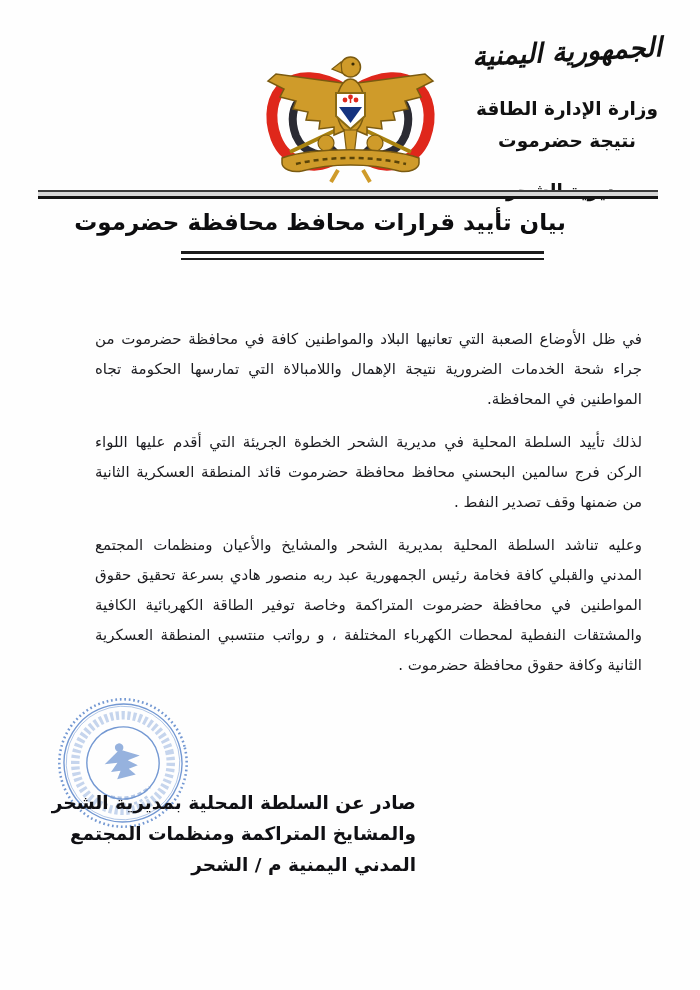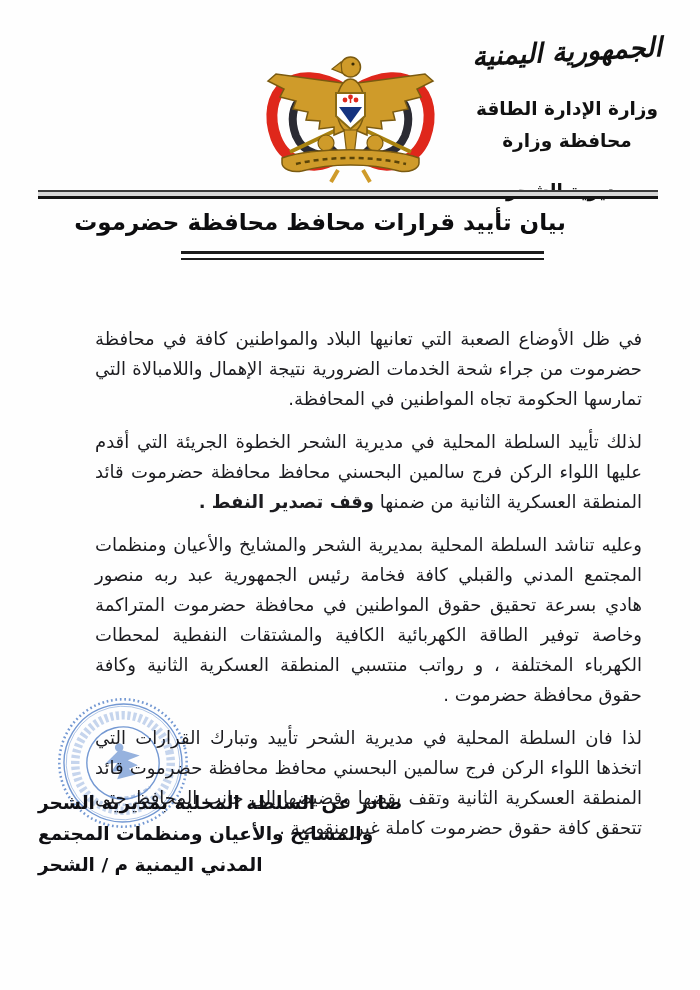--- a/index.html
+++ b/index.html
@@ -38,34 +38,34 @@
     font-size:23px;font-weight:bold;color:#0d0d0f;
   }
   .title-underline{
     position:absolute;top:251px;left:181px;width:363px;height:4px;
     border-top:3px solid #1b1b1b;border-bottom:2px solid #1b1b1b;
   }
   
   .body{
     position:absolute;top:324px;left:60px;right:58px;
     direction:rtl;text-align:justify;
-    font-size:18px;line-height:30px;color:var(--ink);margin-left:35px;
+    font-size:15px;line-height:30px;color:var(--ink);margin-left:35px;
   }
   .body p{margin:0 0 13px 0;}
-  .body .bold{font-weight:bold;}
+  .body .bold{font-weight:normal;}
   
   .stamp{
     position:absolute;left:54px;top:694px;width:138px;height:138px;
     transform:rotate(-14deg);
     opacity:.85;mix-blend-mode:multiply;
   }
   
   .signature{
     position:absolute;top:787px;left:38px;width:378px;
-    direction:rtl;text-align:left;
+    direction:rtl;text-align:right;
     font-weight:bold;font-size:18.5px;line-height:31px;color:#101014;
   }
 </style>
 </head>
 <body>
 
 <div class="page">
 
   <div class="meta">
     
@@ -107,51 +107,50 @@
     <circle cx="98" cy="50" r="2.4" fill="var(--red)"></circle>
 
     <path d="M24 108 C 55 97 130 97 161 108 L161 113 C 161 119 151 123 141 121 C 112 113 73 113 44 121 C 34 123 24 119 24 113 Z" fill="var(--gold)" stroke="var(--gold-dark)" stroke-width="1.5"></path>
     <path d="M38 114 C 70 106 115 106 148 114" stroke="#5a4408" stroke-width="2.5" fill="none" stroke-dasharray="5 4"></path>
     <path d="M80 120 l-7 12 M105 120 l7 12" stroke="var(--gold)" stroke-width="4" fill="none"></path>
   </svg>
 
   <div class="org">
     <div class="org-line org-country">الجمهورية اليمنية</div>
     <div class="org-line org-ministry">وزارة الإدارة الطاقة</div>
-    <div class="org-line org-governorate">محافظة وزارة</div>
+    <div class="org-line org-governorate">نتيجة حضرموت</div>
     <div class="org-line org-directorate">مديرية الشحر</div>
   </div>
 
   <div class="hrule"></div>
 
   <h1 class="doc-title">بيان تأييد قرارات محافظ محافظة حضرموت</h1>
   <div class="title-underline"></div>
 
   <main class="body">
     <p>في ظل الأوضاع الصعبة التي تعانيها البلاد والمواطنين كافة في محافظة حضرموت من جراء شحة الخدمات الضرورية نتيجة الإهمال واللامبالاة التي تمارسها الحكومة تجاه المواطنين في المحافظة.</p>
     <p><span>لذلك تأييد السلطة المحلية في مديرية الشحر الخطوة الجريئة التي أقدم عليها اللواء الركن فرج سالمين البحسني محافظ محافظة حضرموت قائد المنطقة العسكرية الثانية من ضمنها </span><span class="bold">وقف تصدير النفط .</span></p>
     <p>وعليه تناشد السلطة المحلية بمديرية الشحر والمشايخ والأعيان ومنظمات المجتمع المدني والقبلي كافة فخامة رئيس الجمهورية عبد ربه منصور هادي بسرعة تحقيق حقوق المواطنين في محافظة حضرموت المتراكمة وخاصة توفير الطاقة الكهربائية الكافية والمشتقات النفطية لمحطات الكهرباء المختلفة ، و رواتب منتسبي المنطقة العسكرية الثانية وكافة حقوق محافظة حضرموت .</p>
-    <p>لذا فان السلطة المحلية في مديرية الشحر تأييد وتبارك القرارات التي اتخذها اللواء الركن فرج سالمين البحسني محافظ محافظة حضرموت قائد المنطقة العسكرية الثانية وتقف بقضها وقضيضها إلى جانب المحافظ حتى تتحقق كافة حقوق حضرموت كاملة غير منقوصة .</p>
   </main>
 
   <svg class="stamp" viewBox="0 0 130 130" aria-hidden="true">
     <g stroke="var(--stamp-blue)" fill="none">
       <circle cx="65" cy="65" r="60" stroke-width="2.4" stroke-dasharray="1.6 2.6"></circle>
       <circle cx="65" cy="65" r="55.5" stroke-width="1.3"></circle>
       <circle cx="65" cy="65" r="53.5" stroke-width="0.8" opacity="0.6"></circle>
       <circle cx="65" cy="65" r="34" stroke-width="1.3"></circle>
       <circle cx="65" cy="65" r="45" stroke-width="8" stroke-dasharray="3 2.4" opacity="0.4"></circle>
       <path d="M46 93 q19 10 38 0" stroke-width="3" stroke-dasharray="4 2.5" opacity="0.55"></path>
       <path d="M50 101 q15 7 30 0" stroke-width="2.5" stroke-dasharray="3 2.5" opacity="0.45"></path>
     </g>
     <g fill="var(--stamp-blue)" opacity="0.75">
       <circle cx="65" cy="50" r="4"></circle>
       <path d="M65 52 l-17 10 l12 1.5 l-8 7 l9 1 l-5 7 h18 l-5 -7 l9 -1 l-8 -7 l12 -1.5 Z"></path>
     </g>
   </svg>
 
   <footer class="signature">
     <div>صادر عن السلطة المحلية بمديرية الشحر</div>
-    <div>والمشايخ والأعيان ومنظمات المجتمع</div>
+    <div>والمشايخ المتراكمة ومنظمات المجتمع</div>
     <div>المدني اليمنية م / الشحر</div>
   </footer>
 
 </div>
 
 </body></html>

